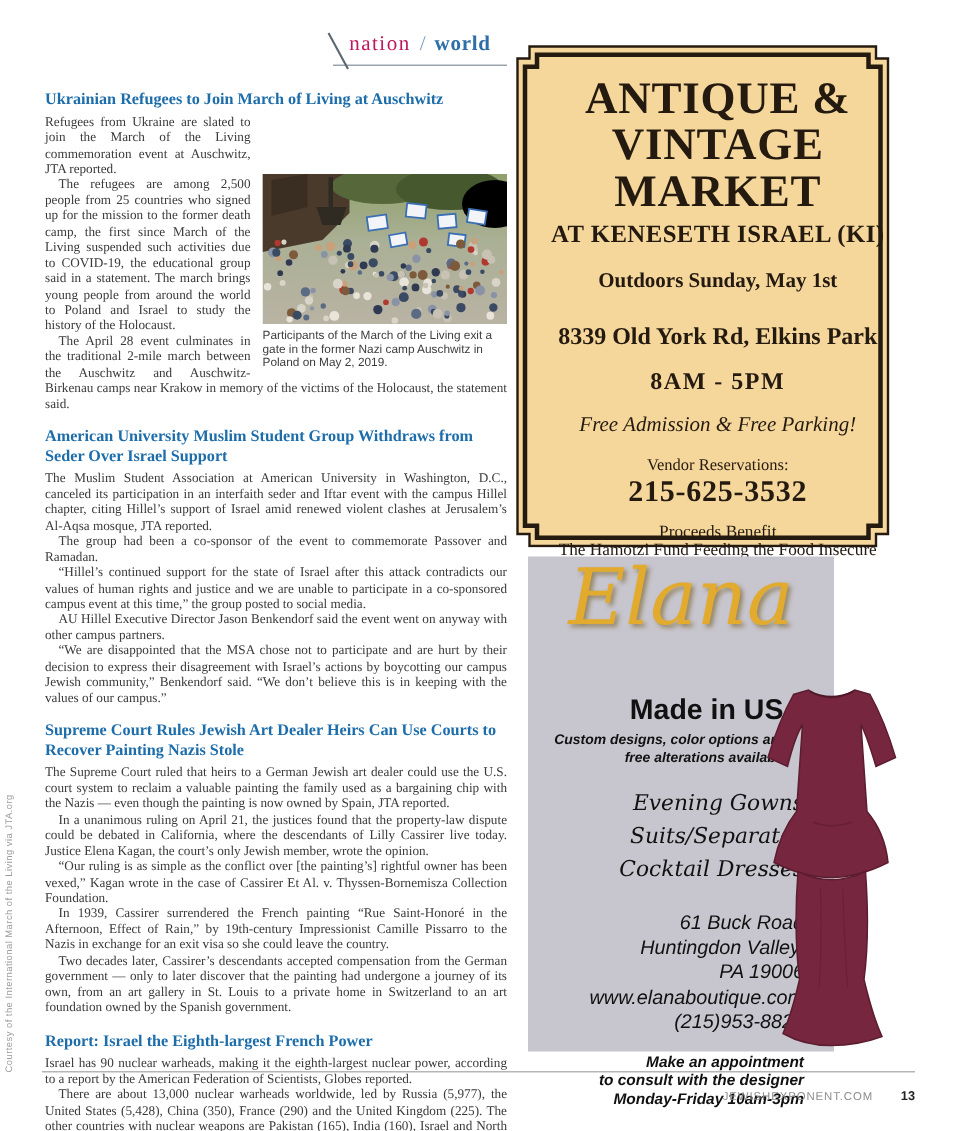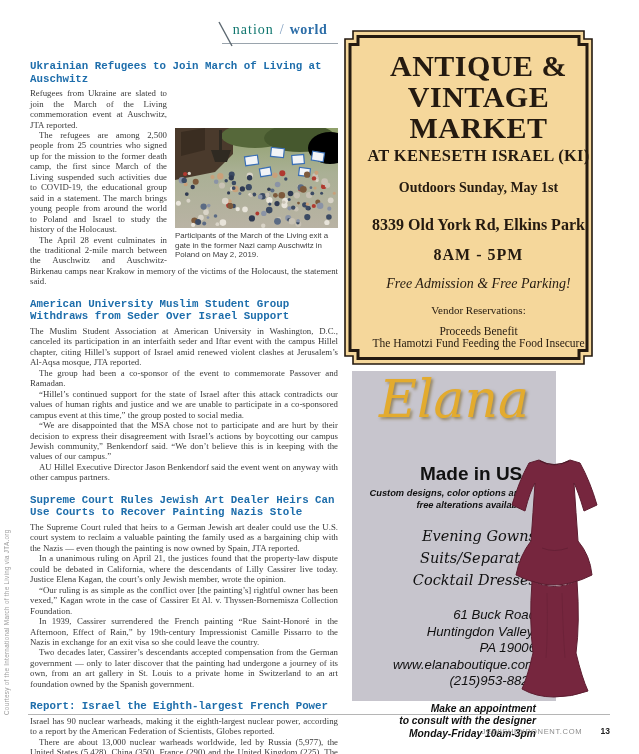--- a/index.html
+++ b/index.html
@@ -3,27 +3,27 @@
 <meta charset="utf-8">
 <style>
   html,body{margin:0;padding:0;background:#fff;}
   #page{position:relative;width:639px;height:754px;background:#ffffff;overflow:hidden;
         font-family:"Liberation Serif",serif;color:#333;}
 
   
   .section-head{position:absolute;left:222px;top:20px;width:116px;
     border-bottom:1px solid #9aa4ad;padding-bottom:5px;text-align:center;}
   .section-head .slash-mark{position:absolute;left:-6px;top:0px;}
-  .sec-nation{font-family:"Liberation Serif",serif;font-size:14px;color:#0f766e;letter-spacing:1px;}
+  .sec-nation{font-family:"Liberation Serif",serif;font-size:14px;color:#be185d;letter-spacing:1px;}
   .sec-div{color:#7d9cbe;font-size:14px;padding:0 2px;}
   .sec-world{font-family:"Liberation Serif",serif;font-size:14px;font-weight:bold;color:#2d6ea8;letter-spacing:.5px;}
 
   
   #articles{position:absolute;left:30px;top:60px;width:308px;}
-  .article h2{font-family:Liberation Mono, monospace;font-weight:bold;font-size:10.8px;
+  .article h2{font-family:Liberation Serif, serif;font-weight:bold;font-size:10.8px;
     line-height:12.6px;color:#1d6dab;margin:11px 0 3px 0;}
   .article:first-child h2{margin-top:0;}
   .a-body p{margin:0;font-size:8.8px;line-height:10.45px;text-align:justify;color:#3a3a3a;}
   .a-body p + p{text-indent:9px;}
   .photo-block{float:right;width:163px;margin:40px 0 3px 8px;}
   .photo-block svg{display:block;width:163px;height:100px;}
   .caption{font-family:"Liberation Sans",sans-serif;font-size:7.9px;line-height:9.4px;
     color:#3d3d3d;margin-top:3px;}
 
   
@@ -248,22 +248,22 @@
         <p>The April 28 event culminates in the traditional 2-mile march between the Auschwitz and Auschwitz-Birkenau camps near Krakow in memory of the victims of the Holocaust, the statement said.</p>
       </div>
     </div>
 
     <div class="article" style="clear:both;">
       <h2>American University Muslim Student Group Withdraws from Seder Over Israel Support</h2>
       <div class="a-body">
         <p>The Muslim Student Association at American University in Washington, D.C., canceled its participation in an interfaith seder and Iftar event with the campus Hillel chapter, citing Hillel’s support of Israel amid renewed violent clashes at Jerusalem’s Al-Aqsa mosque, JTA reported.</p>
         <p>The group had been a co-sponsor of the event to commemorate Passover and Ramadan.</p>
         <p>“Hillel’s continued support for the state of Israel after this attack contradicts our values of human rights and justice and we are unable to participate in a co-sponsored campus event at this time,” the group posted to social media.</p>
+        <p>AU Hillel Executive Director Jason Benkendorf said the event went on anyway with other campus partners.</p>
         <p>“We are disappointed that the MSA chose not to participate and are hurt by their decision to express their disagreement with Israel’s actions by boycotting our campus Jewish community,” Benkendorf said. “We don’t believe this is in keeping with the values of our campus.”</p>
-        <p>AU Hillel Executive Director Jason Benkendorf said the event went on anyway with other campus partners.</p>
       </div>
     </div>
 
     <div class="article">
       <h2>Supreme Court Rules Jewish Art Dealer Heirs Can Use Courts to Recover Painting Nazis Stole</h2>
       <div class="a-body">
         <p>The Supreme Court ruled that heirs to a German Jewish art dealer could use the U.S. court system to reclaim a valuable painting the family used as a bargaining chip with the Nazis — even though the painting is now owned by Spain, JTA reported.</p>
         <p>In a unanimous ruling on April 21, the justices found that the property-law dispute could be debated in California, where the descendants of Lilly Cassirer live today. Justice Elena Kagan, the court’s only Jewish member, wrote the opinion.</p>
         <p>“Our ruling is as simple as the conflict over [the painting’s] rightful owner has been vexed,” Kagan wrote in the case of Cassirer Et Al. v. Thyssen-Bornemisza Collection Foundation.</p>
         <p>In 1939, Cassirer surrendered the French painting “Rue Saint-Honoré in the Afternoon, Effect of Rain,” by 19th-century Impressionist Camille Pissarro to the Nazis in exchange for an exit visa so she could leave the country.</p>
@@ -291,20 +291,21 @@
     <div class="content">
       <div class="ant-title">ANTIQUE &amp;</div>
       <div class="ant-title">VINTAGE</div>
       <div class="ant-title">MARKET</div>
       <div class="ant-sub">AT KENESETH ISRAEL (KI)</div>
       <div class="ant-line1">Outdoors Sunday, May 1st</div>
       <div class="ant-line2">8339 Old York Rd, Elkins Park</div>
       <div class="ant-line3">8AM - 5PM</div>
       <div class="ant-line4">Free Admission &amp; Free Parking!</div>
       <div class="ant-line5">Vendor Reservations:</div>
+      <div class="ant-phone">215-625-3532</div>
       <div class="ant-line6">Proceeds Benefit</div>
       <div class="ant-line7">The Hamotzi Fund Feeding the Food Insecure</div>
     </div>
   </div>
 
   <div id="elana-ad">
     <div class="elana-brand">Elana</div>
     <div class="elana-left">
       <div class="el-made">Made in USA</div>
       <div class="el-custom">Custom designs, color options and free alterations available</div>

